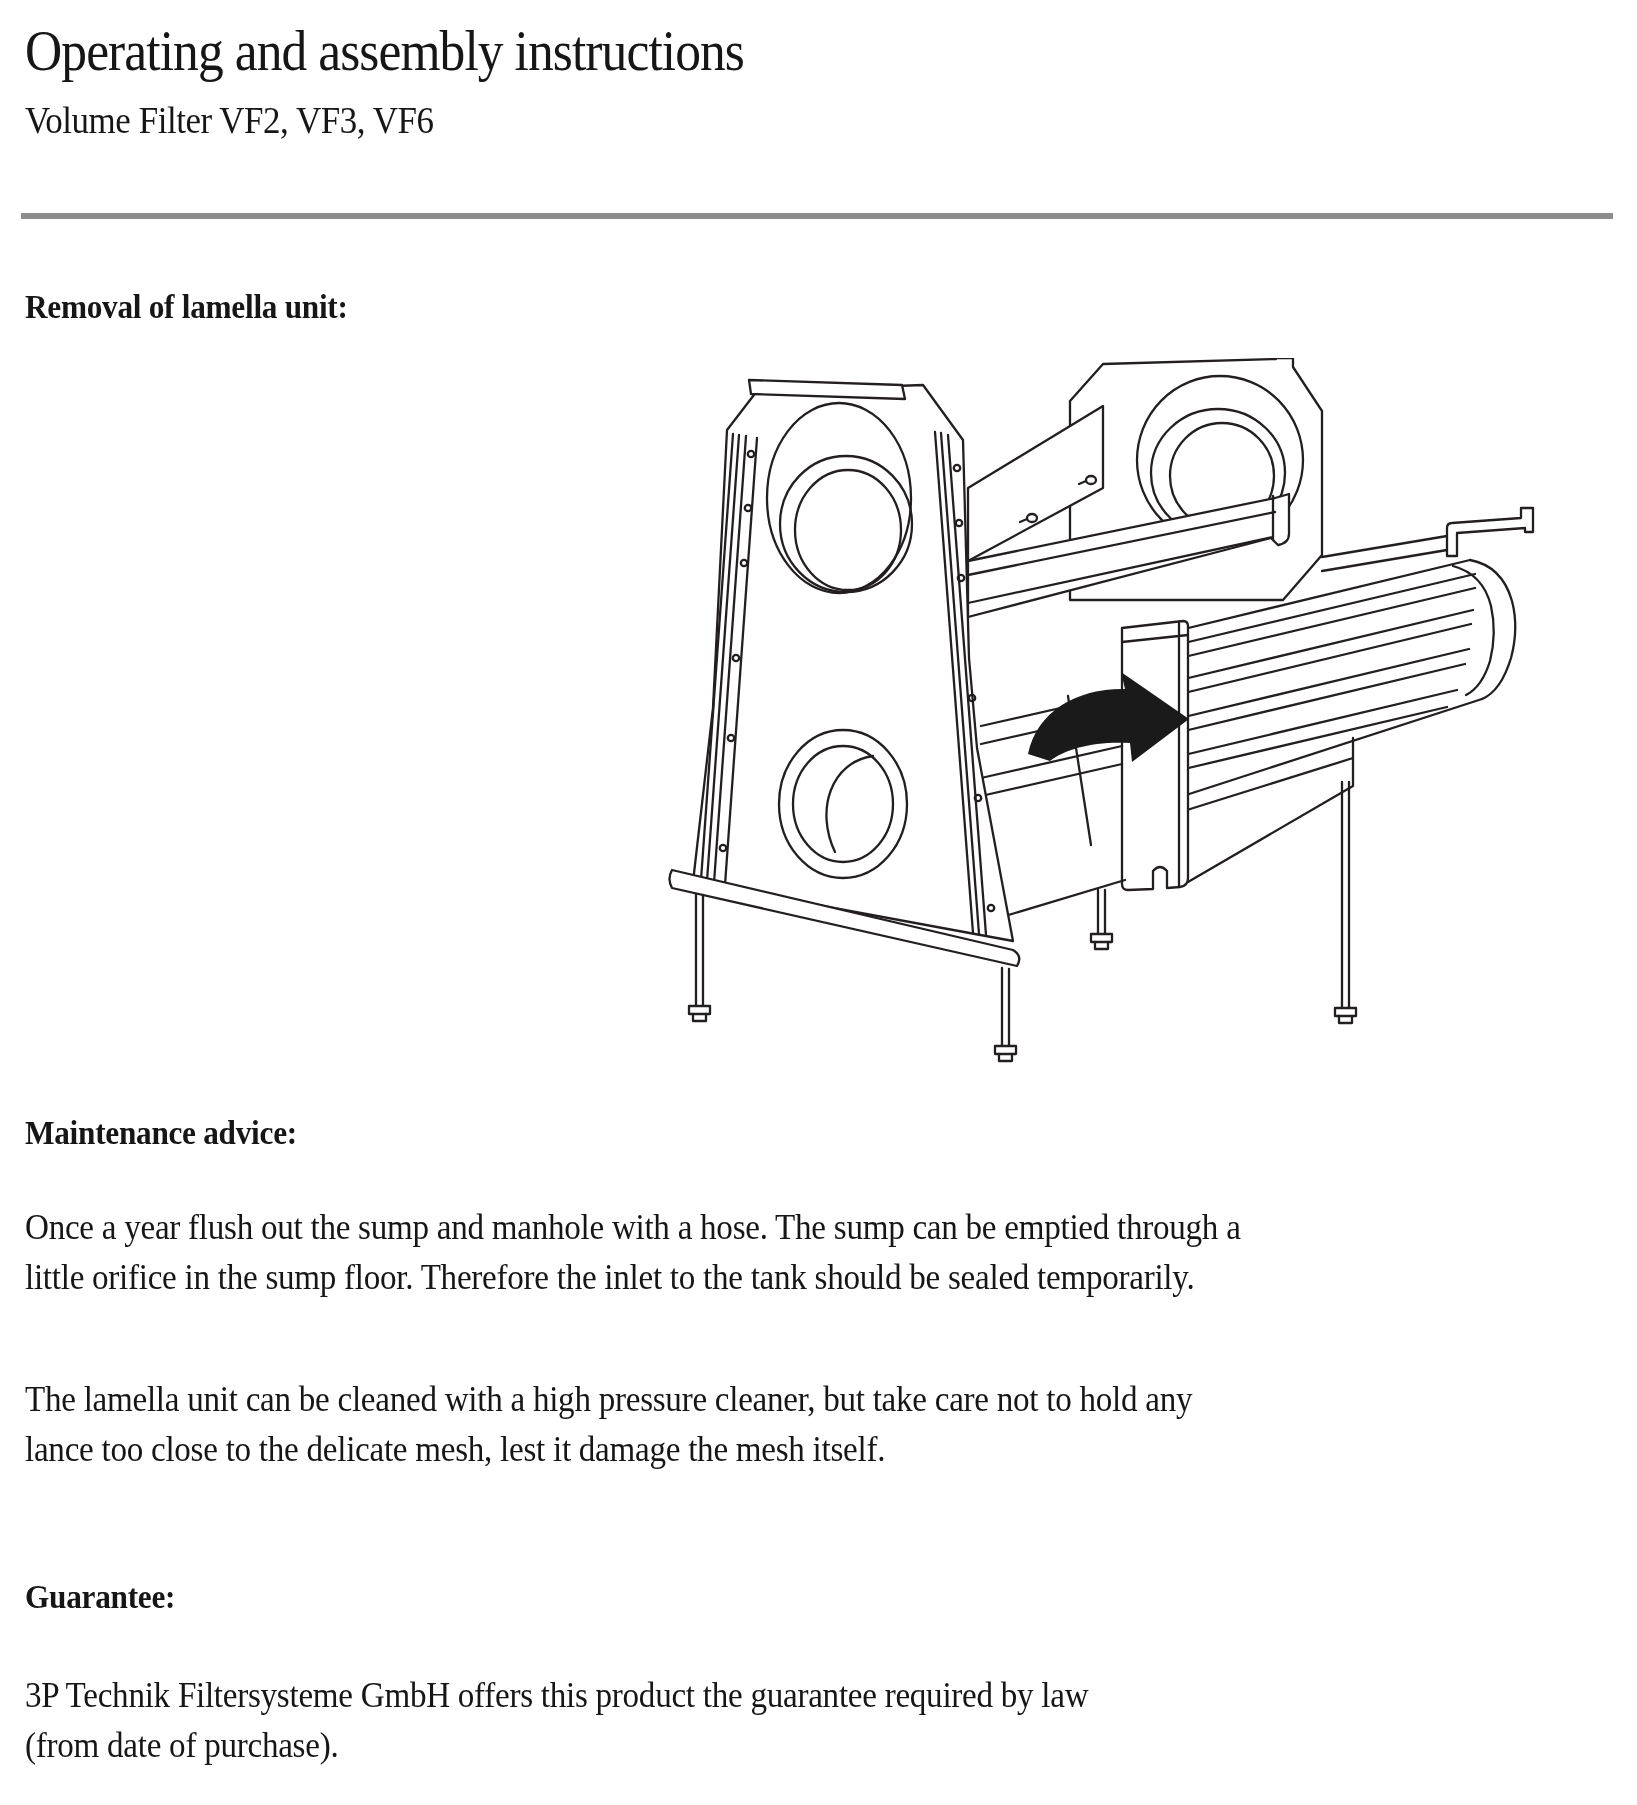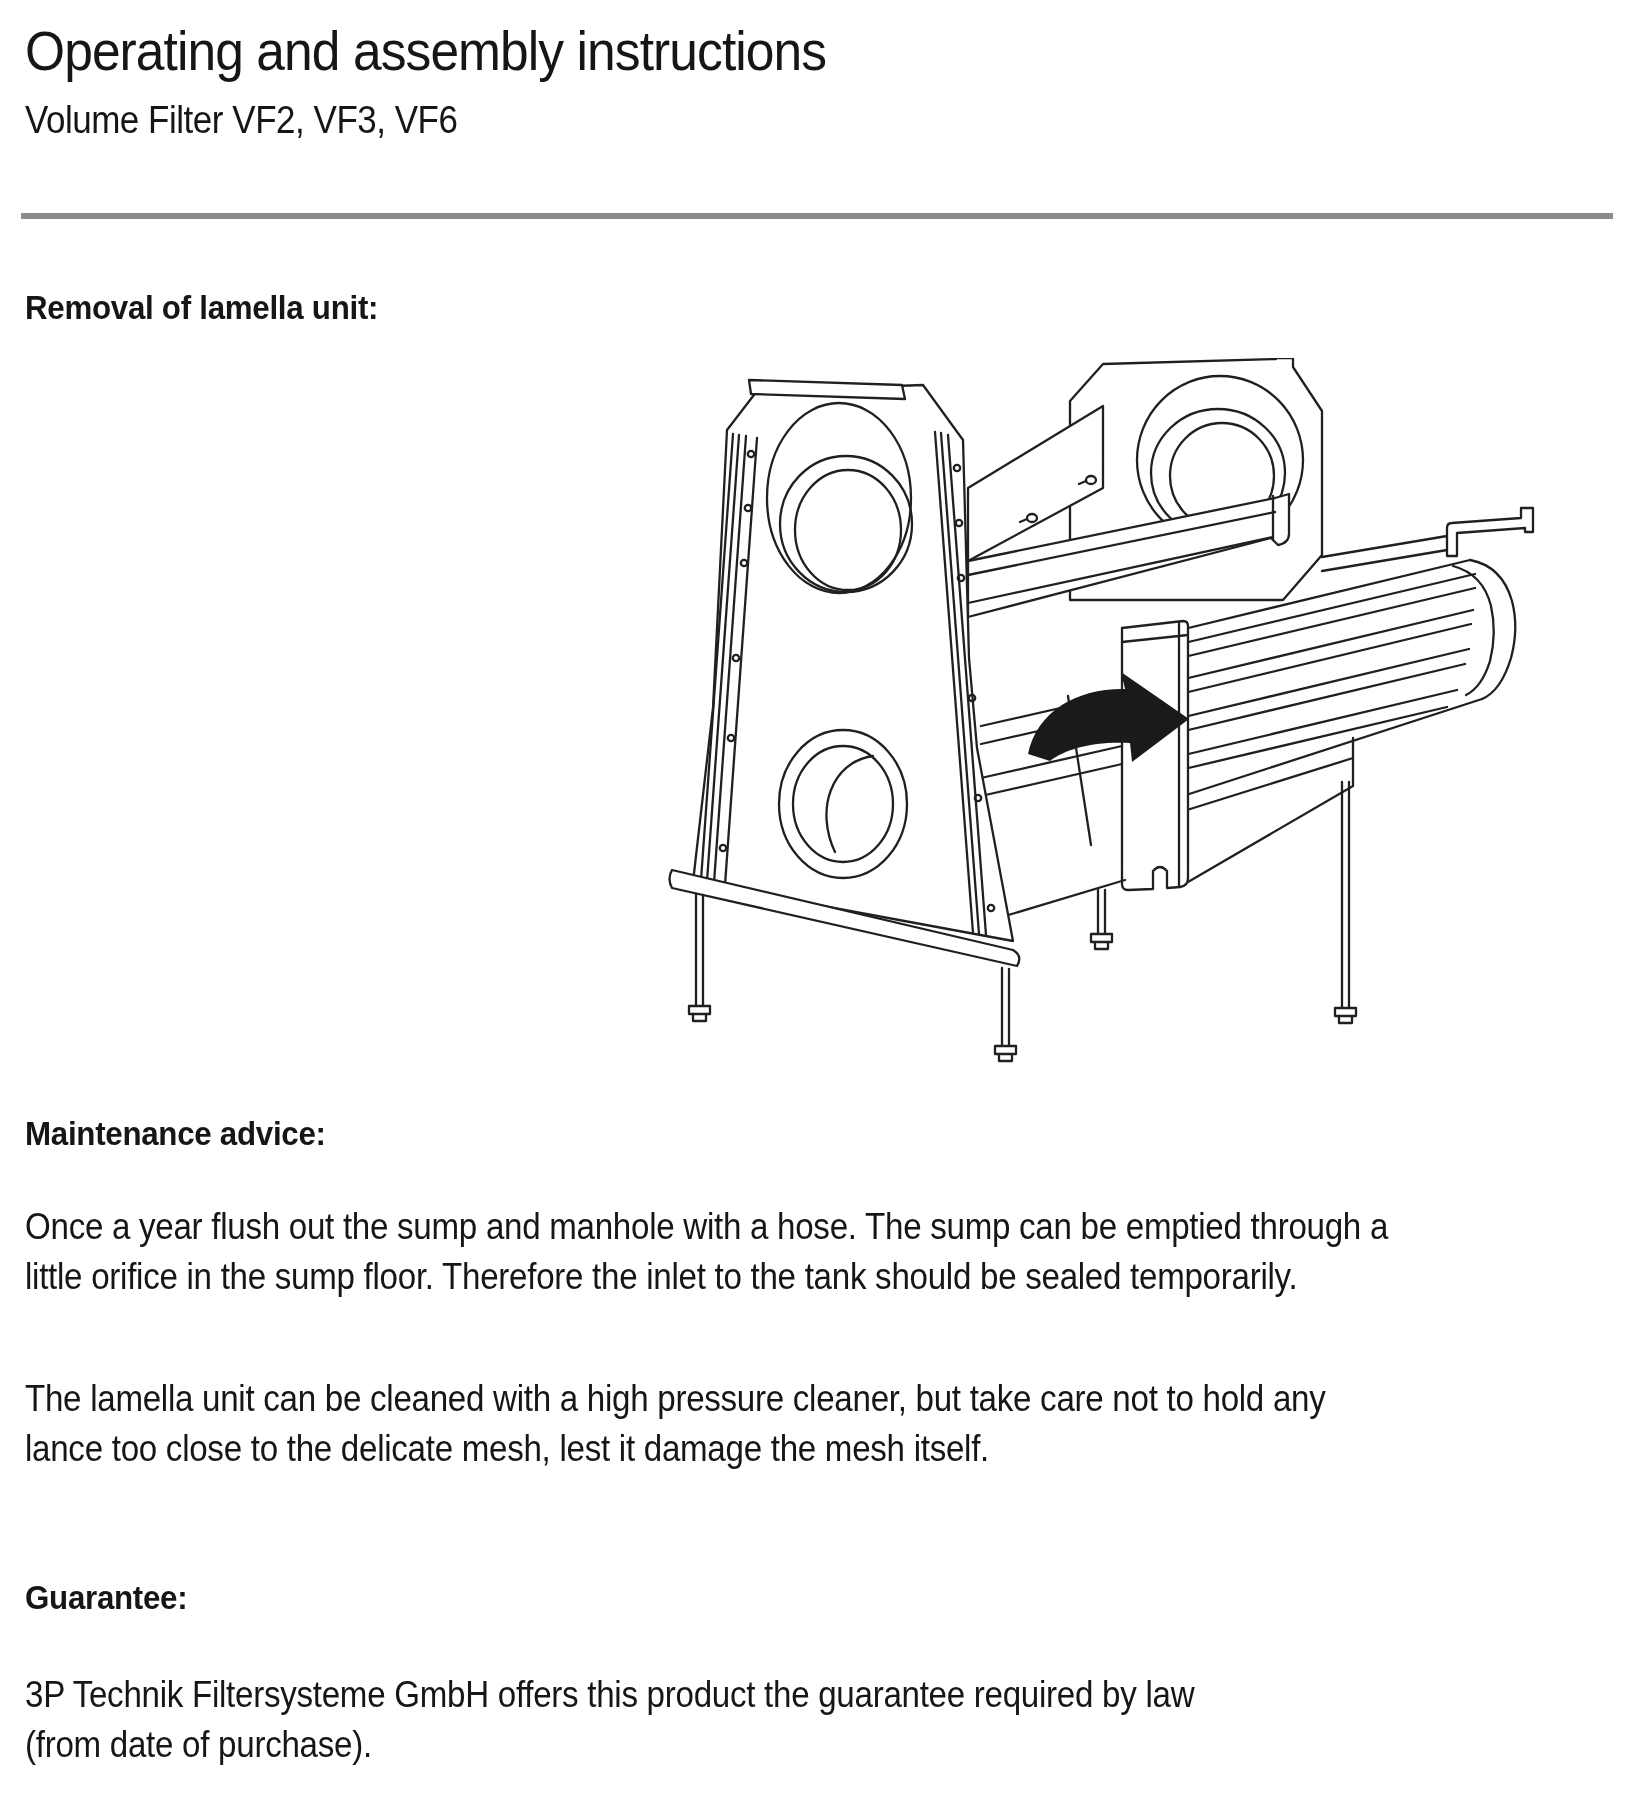--- a/index.html
+++ b/index.html
@@ -1,20 +1,20 @@
 <!DOCTYPE html>
 <html><head>
 <meta charset="utf-8">
 <style>
   html,body{margin:0;padding:0;background:#fff;}
   .page{
     position:relative;
     width:1637px;height:1805px;
     background:#ffffff;
-    font-family:Liberation Sans, sans-serif;
+    font-family:Liberation Serif, serif;
     color:#161616;
     overflow:hidden;
   }
   .abs{position:absolute;}
   .cond{transform:scaleX(0.92);transform-origin:0 0;white-space:nowrap;}
   .title{
     left:25px;top:20px;
     font-size:56px;line-height:62px;font-weight:400;letter-spacing:-1px;
   }
   .subtitle{

